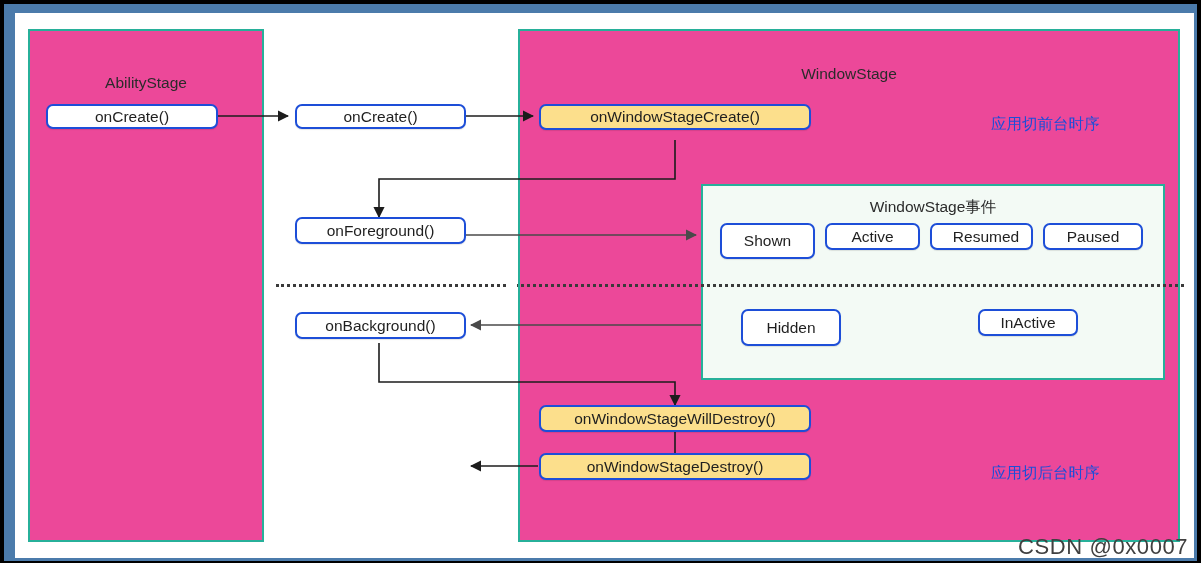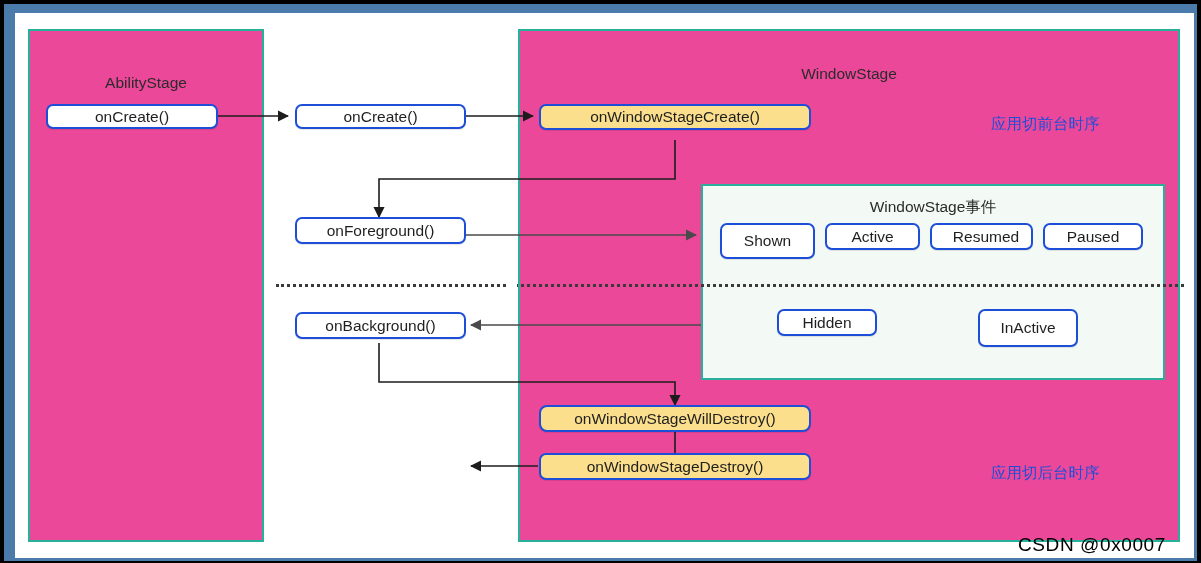--- a/index.html
+++ b/index.html
@@ -94,22 +94,22 @@
   #wires {
     position: absolute;
     left: 0; top: 0;
     width: 1179px; height: 545px;
     pointer-events: none;
   }
 
   
   #watermark {
     position: absolute;
-    font-size: 19px;
-    color: #000000;
+    font-size: 22px;
+    color: #404040;
     letter-spacing: 0.6px;
     white-space: nowrap;
     font-family: "Liberation Sans", sans-serif;
   }
 </style>
 </head>
 <body>
 
 <div id="root">
   <div id="frame-blue">
@@ -196,33 +196,33 @@
       </div>
 
       <div class="node" style="left:915px; top:210px; width:103px; height:27px;padding-left:9px;">
         <span>Resumed</span>
       </div>
 
       <div class="node" style="left:1028px; top:210px; width:100px; height:27px;">
         <span>Paused</span>
       </div>
 
-      <div class="node" style="left:762px; top:296px; width:100px; height:27px;text-align:center;">
+      <div class="node" style="left:726px; top:296px; width:100px; height:37px;text-align:center;">
         <span>Hidden</span>
       </div>
 
-      <div class="node" style="left:963px; top:296px; width:100px; height:38px;">
+      <div class="node" style="left:963px; top:296px; width:100px; height:27px;">
         <span>InActive</span>
       </div>
 
       <div class="node" style="left:280px; top:299px; width:171px; height:27px;">
         <span>onBackground()</span>
       </div>
 
-      <div class="node filled" style="left:524px; top:392px; width:272px; height:27px;border-radius:8px;">
+      <div class="node filled" style="left:524px; top:392px; width:272px; height:27px;">
         <span>onWindowStageWillDestroy()</span>
       </div>
 
       <div class="node filled" style="left:524px; top:440px; width:272px; height:27px;">
         <span>onWindowStageDestroy()</span>
       </div>
 
 
       <div class="note" style="left:976px; top:101px;">
         <span>应用切前台时序</span>

